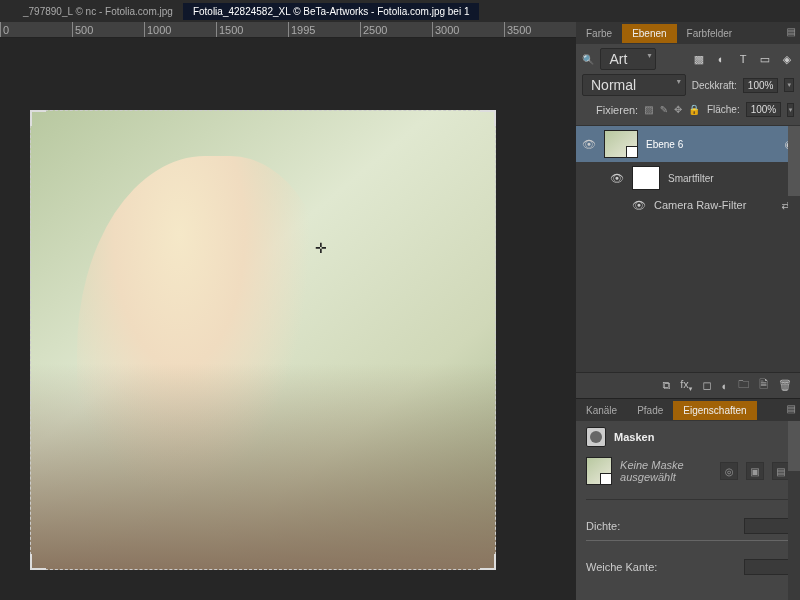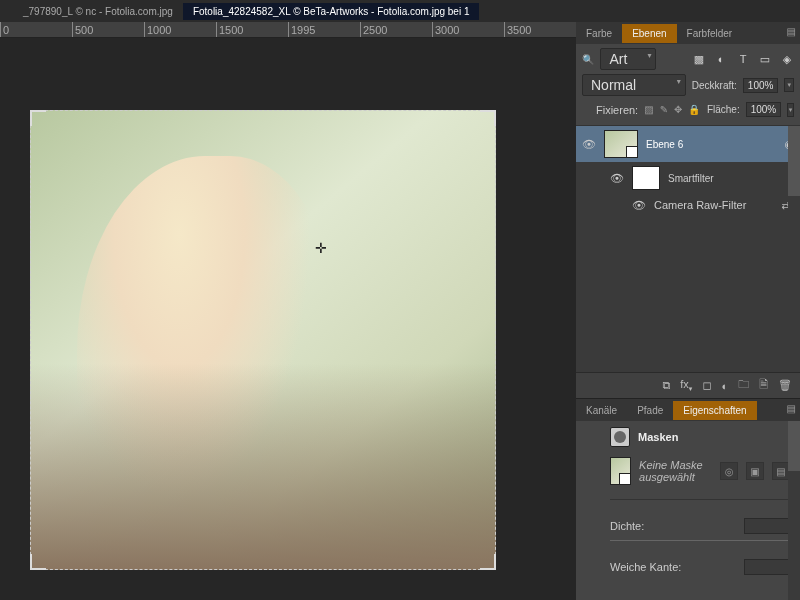--- a/index.html
+++ b/index.html
@@ -66,21 +66,21 @@
 .filter-row .sliders { position: absolute; right: 10px; color: #bbb; font-size: 10px; }
 .scrollbar-v { position: absolute; right: 0; top: 0; width: 12px; height: 100%; background: #3a3a3a; }
 .scrollbar-v .thumb-sb { position: absolute; top: 0; width: 100%; height: 70px; background: #555; }
 
 
 .panel-footer { height: 26px; background: #404040; border-top: 1px solid #2a2a2a; display: flex; align-items: center; justify-content: flex-end; gap: 10px; padding: 0 8px; color: #bbb; font-size: 11px; }
 .panel-footer span { cursor: pointer; }
 
 
 .props-panel { height: 202px; display: flex; flex-direction: column; border-top: 1px solid #222; }
-.props-body { flex: 1; padding: 6px 10px; position: relative; margin-left: 24px; }
+.props-body { flex: 1; padding: 6px 10px; position: relative; }
 .mask-title { display: flex; align-items: center; gap: 8px; margin-bottom: 10px; }
 .mask-sq { width: 20px; height: 20px; background: #ccc; border: 1px solid #222; border-radius: 2px; position: relative; }
 .mask-sq::after { content:""; position:absolute; inset:3px; border-radius:50%; background:#666; }
 .mask-row { display: flex; align-items: center; gap: 8px; margin-bottom: 14px; }
 .mask-thumb { width: 34px; height: 28px; background: linear-gradient(140deg,#b8c8a0,#e8e8d8); border: 1px solid #222; position: relative; }
 .mask-thumb::after { content:""; position:absolute; bottom:-1px; right:-1px; width:10px; height:10px; background:#fff; border:1px solid #222; }
 .mask-btns { display: flex; gap: 8px; margin-left: auto; color: #999; }
 .mask-btns span { width: 18px; height: 18px; display: inline-flex; align-items: center; justify-content: center; border: 1px solid #333; background: #3a3a3a; font-size: 10px; }
 .slider-row { display: flex; align-items: center; justify-content: space-between; margin-top: 18px; font-size: 10px; color: #ccc; }
 .slider-val { width: 46px; height: 16px; background: #3a3a3a; border: 1px solid #2a2a2a; }

